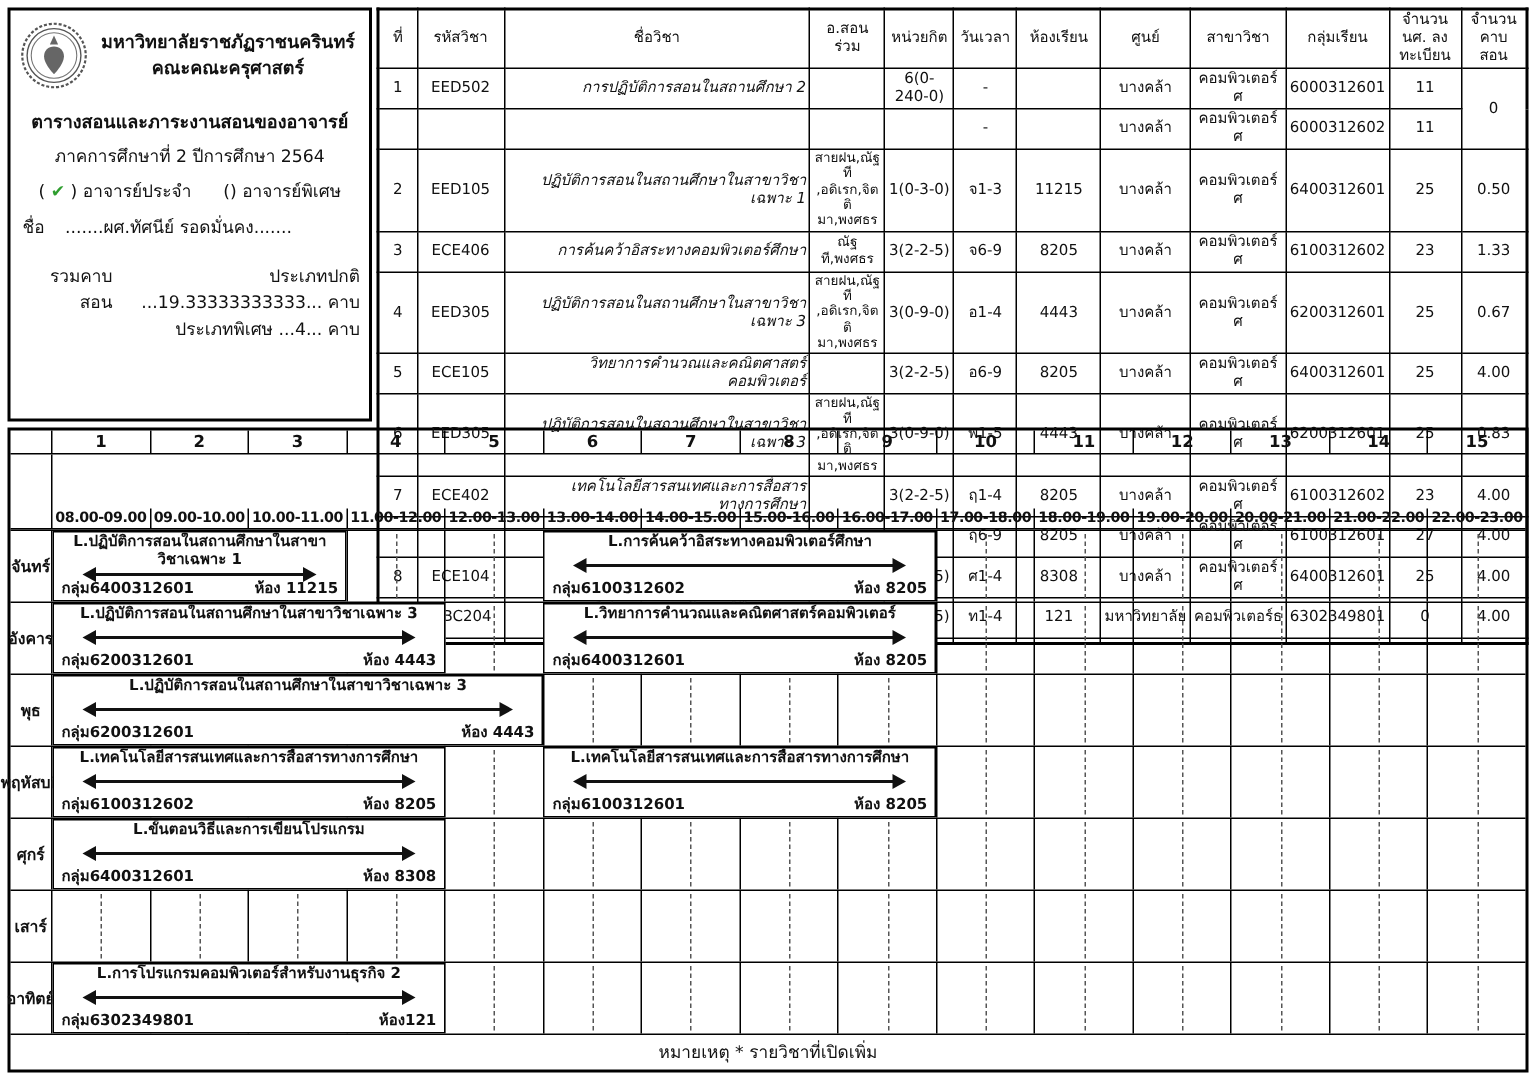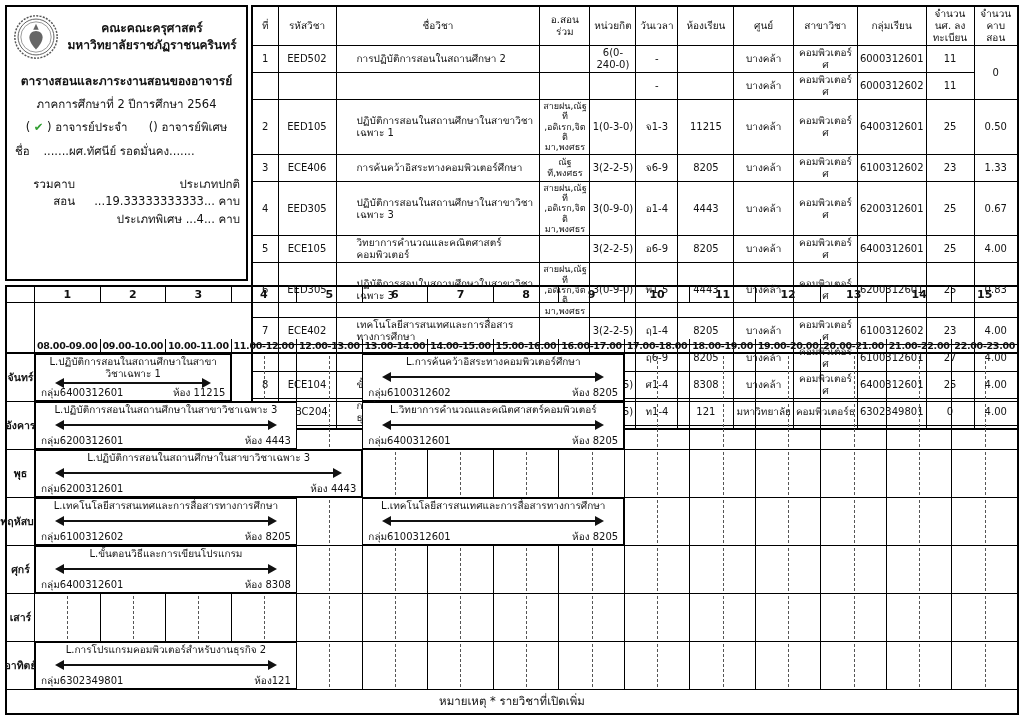--- a/index.html
+++ b/index.html
@@ -22,38 +22,38 @@
   .name-line .nlabel{margin-right:10px;}
   .totals{display:flex;font-size:11.5px;margin-top:16px;text-align:right;}
   .totals-left{width:62px;flex:none;padding-left:4px;line-height:1.5;}
   .totals-left .l2{margin-left:-4px;}
   .totals-right{flex:1;line-height:1.5;}
 
   
   .course-table{border-collapse:collapse;table-layout:fixed;flex:1;border:2px solid #000;font-size:10px;height:276px;}
   .course-table th,.course-table td{border:1px solid #000;padding:1px 2px;text-align:center;vertical-align:middle;line-height:1.2;overflow:hidden;}
   .course-table th{font-weight:normal;font-size:10px;}
-  .course-table td.cname{text-align:left;padding-left:20px;}
+  .course-table td.cname{text-align:right;padding-left:20px;font-style:italic;}
   .course-table td.coteach{font-size:9px;line-height:1.15;}
 
   
   .timetable{margin-top:4px;border:2px solid #000;background:#fff;}
   .tt-row{display:flex;align-items:stretch;}
   .tt-row + .tt-row{border-top:1px solid #000;}
   .tt-times{border-bottom:1px solid #000;}
   .tt-daycol{width:28px;flex:none;display:flex;align-items:center;justify-content:center;font-weight:bold;font-size:10.5px;border-right:1px solid #000;text-align:center;}
   .tt-hcell{flex:1;text-align:center;font-weight:bold;font-size:11px;padding:1px 0;white-space:nowrap;overflow:hidden;}
   .tt-hcell + .tt-hcell{border-left:1px solid #000;}
   .tt-time{font-size:9.5px;letter-spacing:-0.3px;margin-top:36px;}
   .tt-dayrow{height:48px;}
   .tt-area{flex:1;display:flex;position:relative;}
   .tt-cell{flex:1;position:relative;}
   .tt-cell + .tt-cell{border-left:1px solid #000;}
   .tt-cell::after{content:"";position:absolute;left:50%;top:2px;bottom:2px;border-left:1px dashed #555;}
-  .tt-block{position:absolute;top:0;bottom:0;background:#fff;border:1px solid #000;display:flex;flex-direction:column;justify-content:space-between;padding:1px 5px 2px 5px;font-size:10px;line-height:1.15;overflow:hidden;}
+  .tt-block{position:absolute;top:0;bottom:0;background:#fff;border:1px solid #000;display:flex;flex-direction:column;justify-content:space-between;padding:1px 5px 2px 5px;font-size:10px;line-height:1.15;overflow:hidden;font-weight:bold;}
   .bt{text-align:center;}
   .tt-arrow{position:relative;height:2px;background:#111;margin:2px 16px;flex:none;}
   .tt-arrow::before{content:"";position:absolute;left:-2px;top:-4px;border-top:5px solid transparent;border-bottom:5px solid transparent;border-right:9px solid #111;}
   .tt-arrow::after{content:"";position:absolute;right:-2px;top:-4px;border-top:5px solid transparent;border-bottom:5px solid transparent;border-left:9px solid #111;}
   .bb{display:flex;justify-content:space-between;}
   .tt-note{border-top:1px solid #000;font-size:11.5px;padding:2px 5px 3px 5px;text-align:center;}
 
   .print-date{margin-top:11px;text-align:right;padding-right:72px;font-size:13px;}
 </style>
 </head>
@@ -68,22 +68,22 @@
         <div class="logo">
           <svg viewBox="0 0 50 50" width="46" height="46">
             <circle cx="25" cy="25" r="23" fill="none" stroke="#555" stroke-width="1.6" stroke-dasharray="2.2 1.4"></circle>
             <circle cx="25" cy="25" r="19.5" fill="none" stroke="#555" stroke-width="1"></circle>
             <circle cx="25" cy="25" r="16.5" fill="none" stroke="#777" stroke-width="0.8"></circle>
             <path d="M25 10.5 l3 6.5 h-6 z" fill="#666"></path>
             <path d="M25 18.5 c-4.2 0 -7.2 3 -7.2 7 0 6 7.2 13 7.2 13 s7.2 -7 7.2 -13 c0 -4 -3 -7 -7.2 -7 z" fill="#666"></path>
           </svg>
         </div>
         <div class="uni-names">
+          <div>มหาวิทยาลัยราชภัฏราชนครินทร์</div>
           <div>คณะคณะครุศาสตร์</div>
-          <div>มหาวิทยาลัยราชภัฏราชนครินทร์</div>
         </div>
       </div>
       <div class="doc-title">ตารางสอนและภาระงานสอนของอาจารย์</div>
       <div class="semester">ภาคการศึกษาที่ 2 ปีการศึกษา 2564</div>
       <div class="type-line">
         <span>(</span>
         <span class="check">✔</span>
         <span>) อาจารย์ประจำ</span>
         <span class="type-gap"></span>
         <span>() อาจารย์พิเศษ</span>

